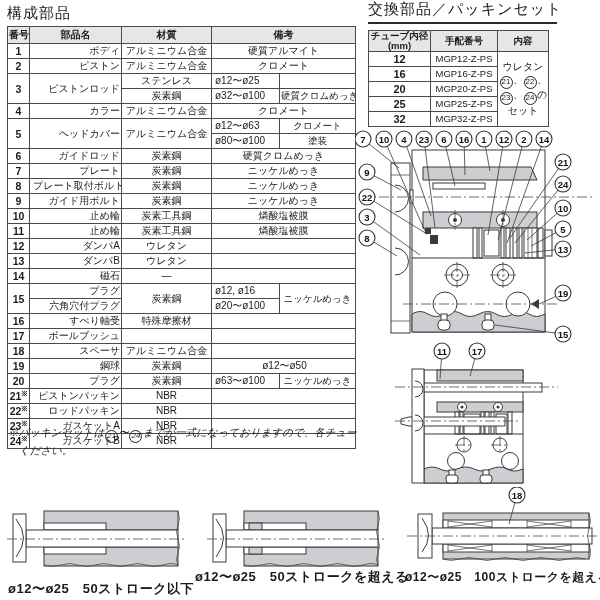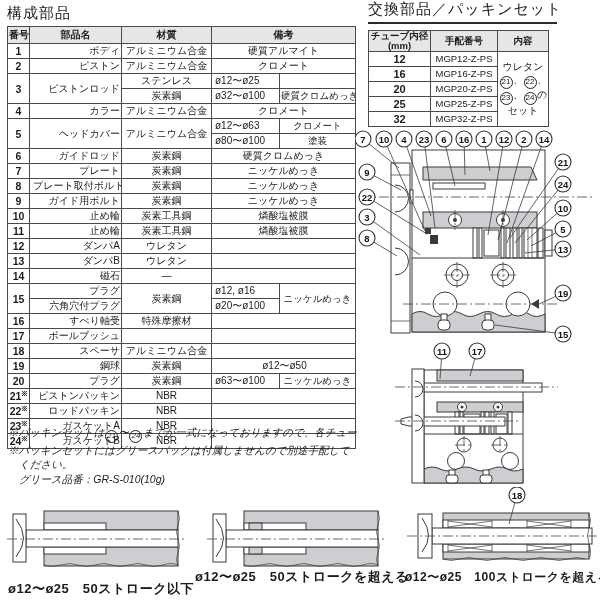--- a/index.html
+++ b/index.html
@@ -234,23 +234,21 @@
           <td class="no">24<sup class="star">※</sup></td>
           <td class="nm">ガスケットB</td>
           <td class="mt">NBR</td>
           <td class="rc" colspan="2"></td>
         </tr>
       </tbody>
   </table>
 
   <div id="notes" class="abs" style="left:8px;top:425px;">
       <div class="note-line">※パッキンセットは<span class="circ">21</span>〜<span class="circ">24</span>までが一式になっておりますので、各チュー</div>
-      <div class="note-line">※パッキンセットにはグリースパックは付属しませんので別途手配して</div>
       <div class="note-line ind">ください。</div>
-      <div class="note-line ind">グリース品番：GR-S-010(10g)</div>
     </div>
 
   <div id="right-title" class="abs sec-title" style="left:368px;top:0;">交換部品／パッキンセット</div>
 
   <table class="ex abs" style="left:368px;top:30px;width:180px;">
     <colgroup>
         <col style="width:62px">
         <col style="width:67px">
         <col style="width:51px">
       </colgroup>

